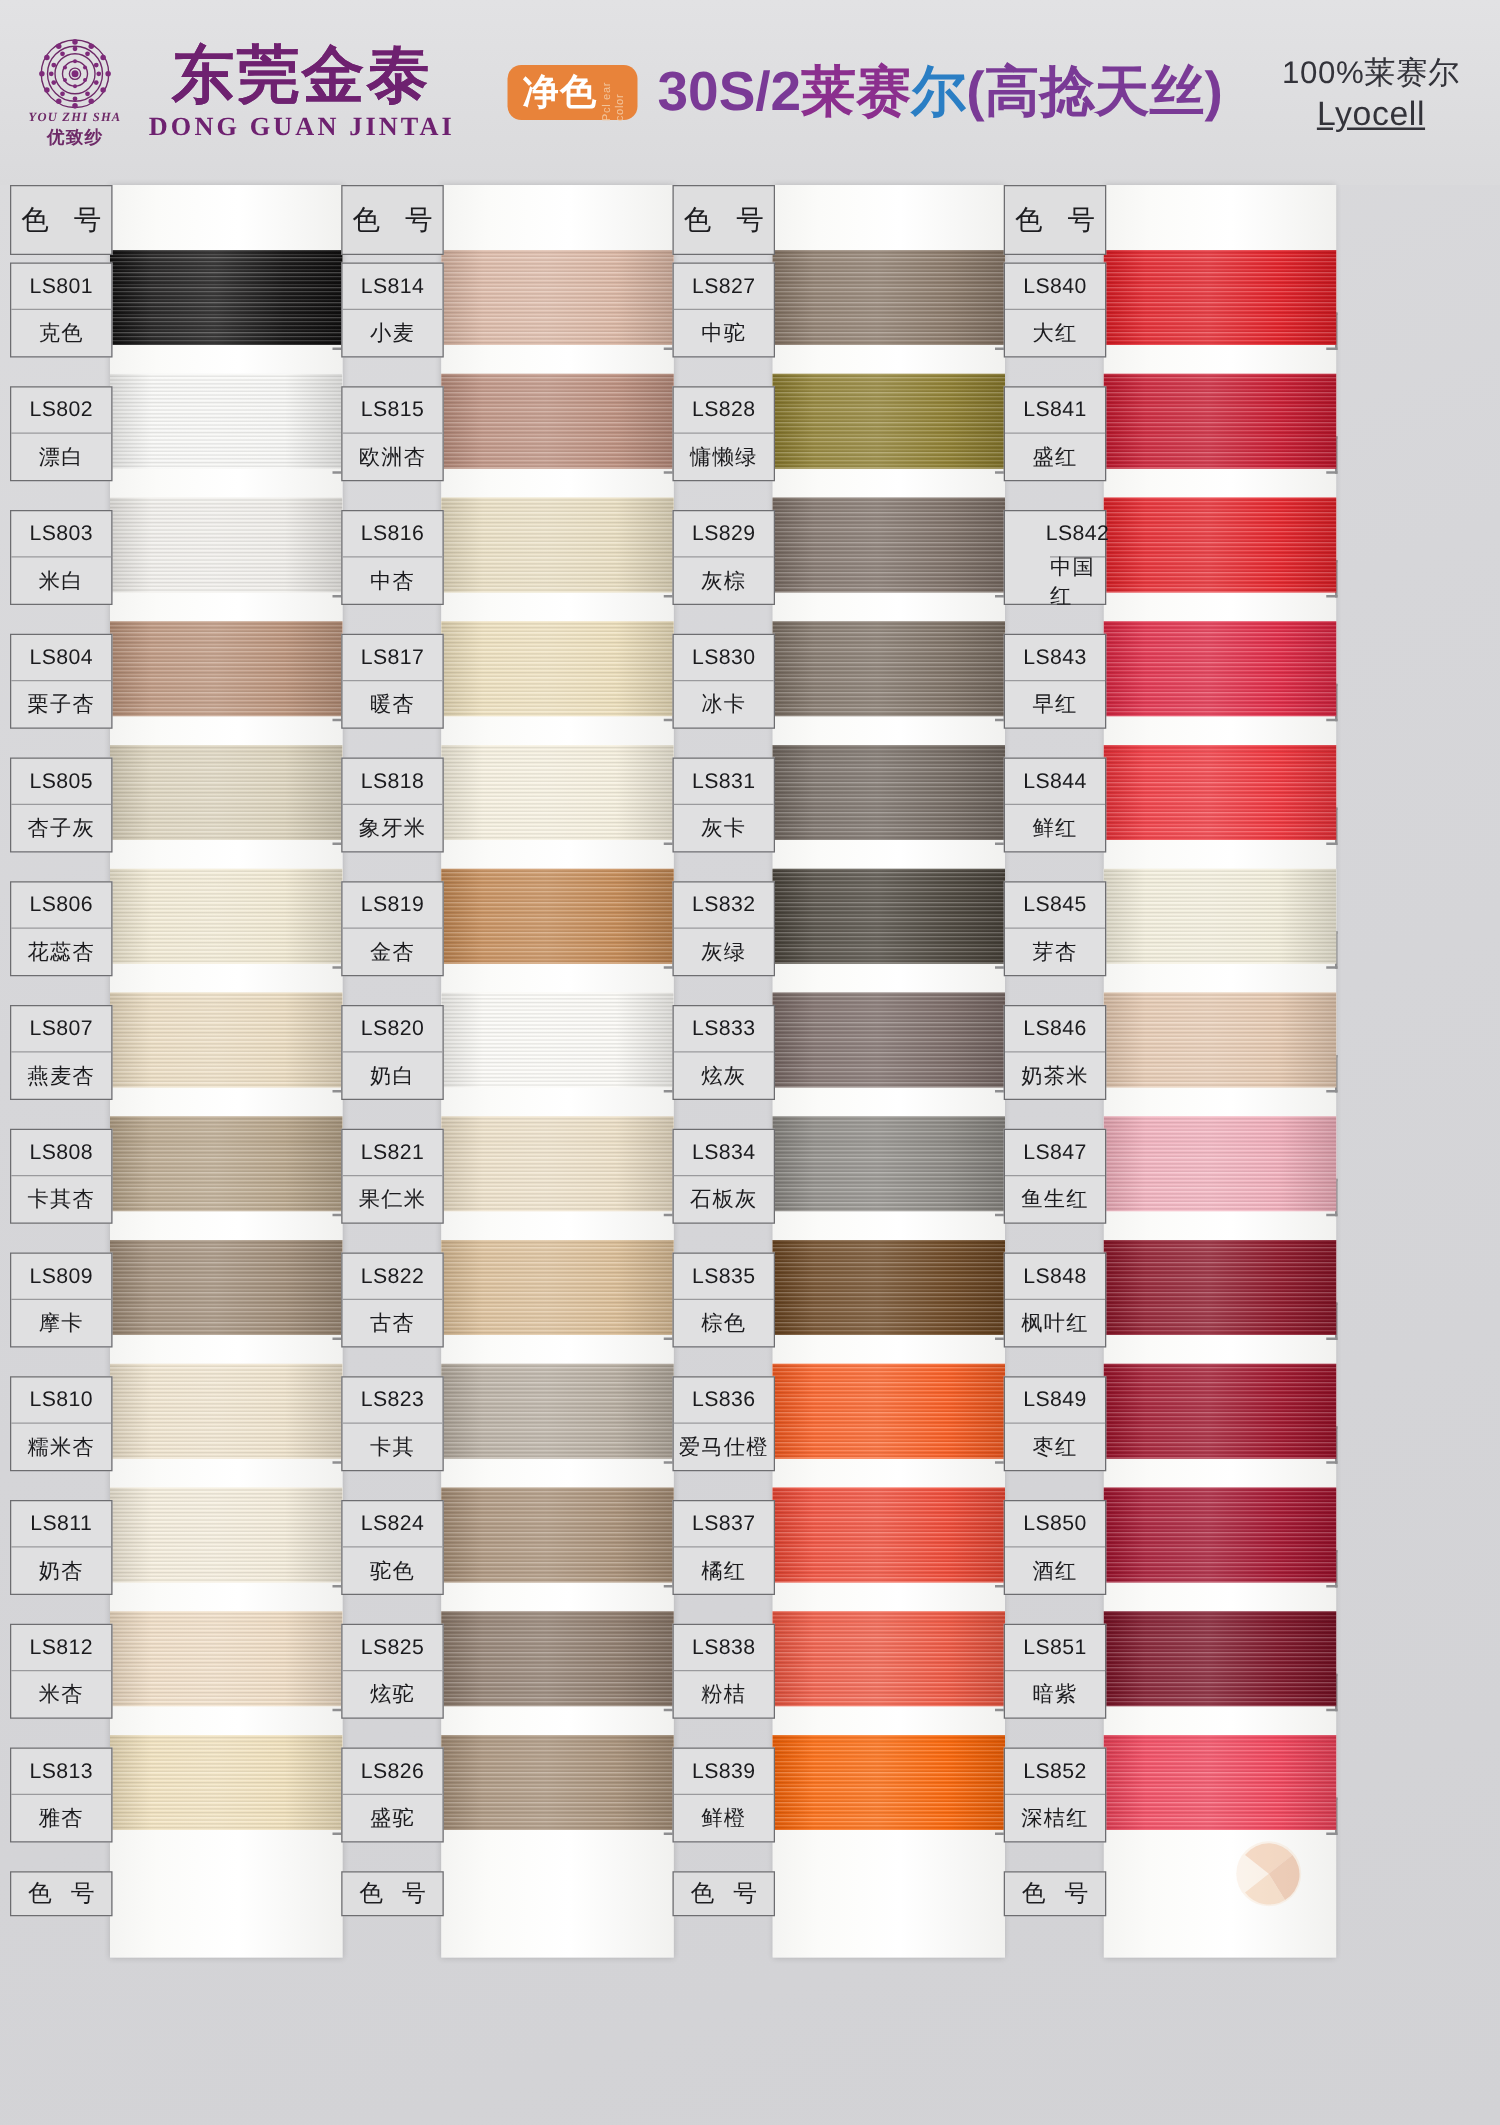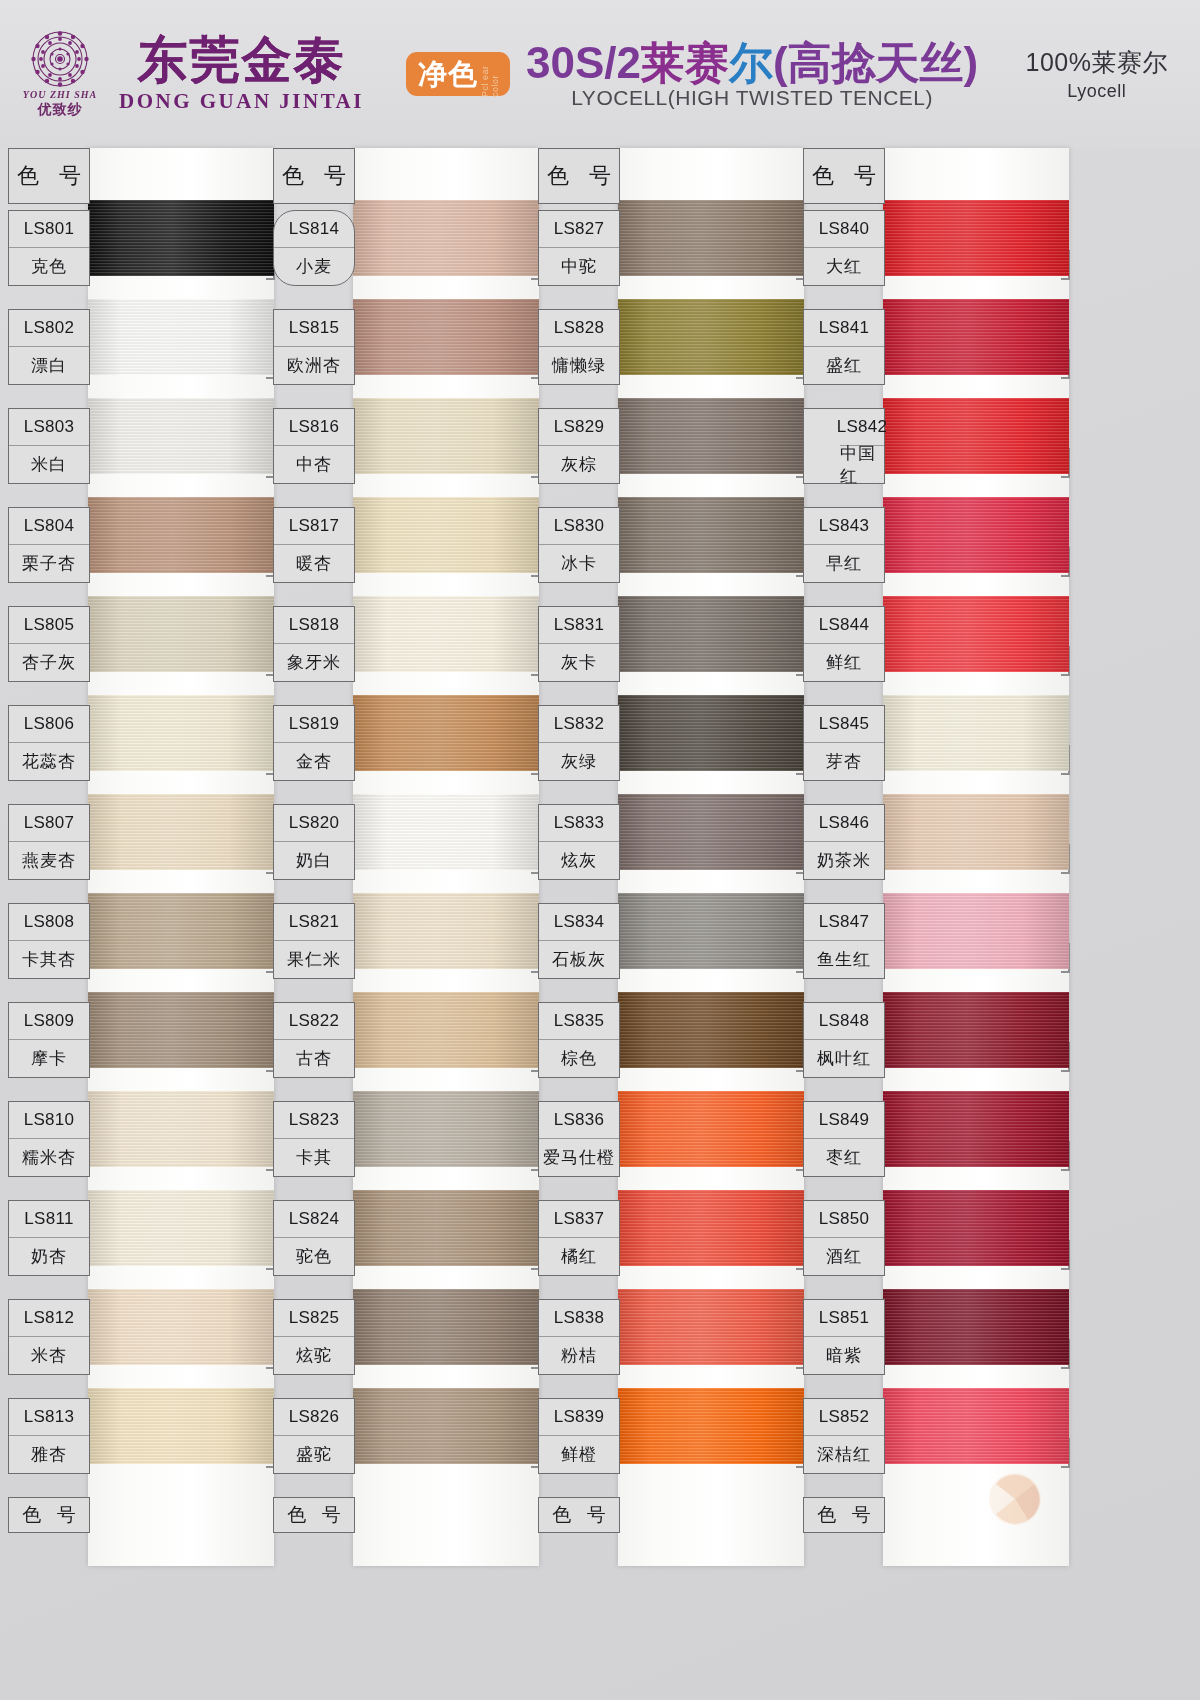--- a/index.html
+++ b/index.html
@@ -132,21 +132,21 @@
 
   #comp-block {
     margin-left: auto;
     margin-right: 14px;
     display: flex;
     flex-direction: column;
     align-items: center;
     color: #33333a;
   }
   #comp-cn { font-size: 25px; letter-spacing: 0.5px; }
-  #comp-en { font-size: 18px; letter-spacing: 0.5px; margin-top: 2px; }
+  #comp-en { font-size: 27px; letter-spacing: 0.5px; margin-top: 2px; text-decoration: underline; }
 
   
   #grid {
     position: absolute;
     left: 0;
     top: 148px;
     width: 1060px;
     height: 1552px;
     display: flex;
   }
@@ -325,21 +325,20 @@
 
   <div id="pure-badge">
     <div id="pure-badge-cn">净色</div>
     <div id="pure-badge-en">Pcl ear color</div>
   </div>
 
   <div id="title-block">
     <div id="title-main">
       <span class="seg-a">30S/2</span><span class="seg-c">莱</span><span class="seg-c">赛</span><span class="seg-d">尔</span><span class="seg-e">(高捻天丝)</span>
     </div>
-    <div id="title-sub">LYOCELL(HIGH TWISTED TENCEL)</div>
   </div>
 
   <div id="comp-block">
     <div id="comp-cn">100%莱赛尔</div>
     <div id="comp-en">Lyocell</div>
   </div>
 </div>
 
 <div id="grid">
     <div class="column">
@@ -532,21 +531,21 @@
           <div class="threads"></div>
           <div class="sheen"></div>
         </div>
         <div class="swatch" title="LS826 盛驼" style="position: absolute; top: 1240px; height: 76px; background: rgb(168, 145, 121);">
           <div class="threads"></div>
           <div class="sheen"></div>
         </div>
       </div>
       <div class="labels" style="left: 8px;">
         <div class="label-head" style="position: absolute; top: 0px; width: 82px;">色 号</div>
-        <div class="label-cell" style="position: absolute; top: 62px; border-radius: 22px;">
+        <div class="label-cell" style="position: absolute; top: 62px;">
           <div class="label-code">LS814</div>
           <div class="label-name">小麦</div>
         </div>
         <div class="label-cell" style="position: absolute; top: 161px;">
           <div class="label-code">LS815</div>
           <div class="label-name">欧洲杏</div>
         </div>
         <div class="label-cell" style="position: absolute; top: 260px;">
           <div class="label-code">LS816</div>
           <div class="label-name">中杏</div>

